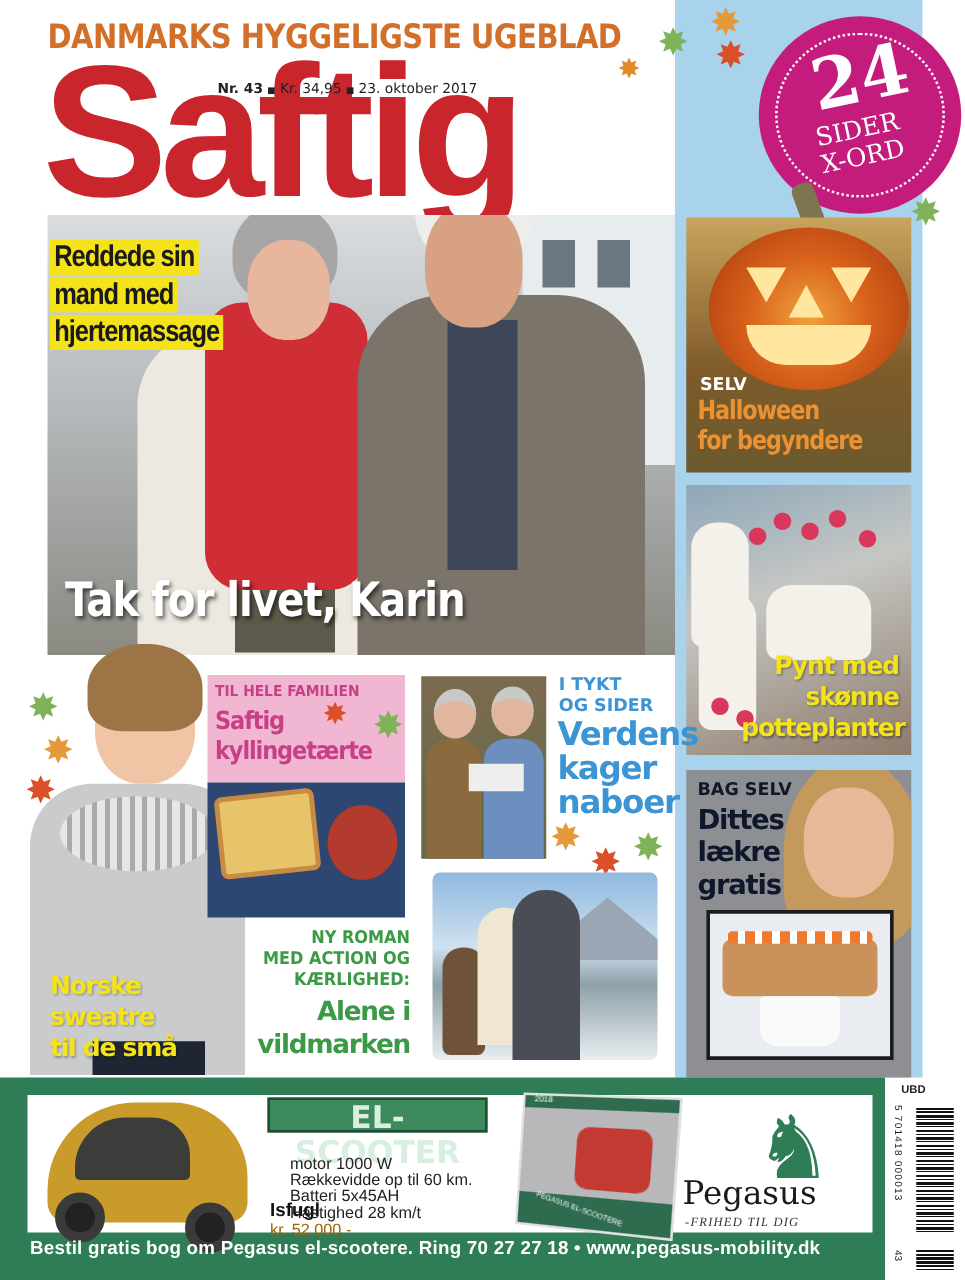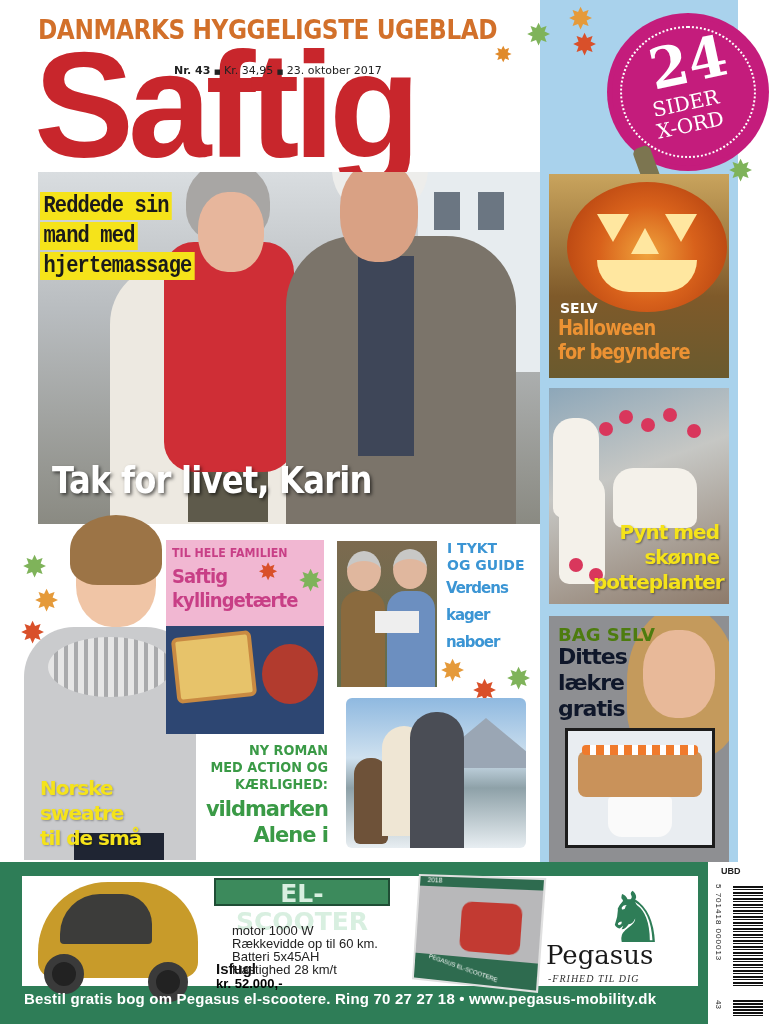--- a/index.html
+++ b/index.html
@@ -30,21 +30,21 @@
   #hero .woman-face { position:absolute; left:160px; top:20px; width:66px; height:80px; border-radius:45%; background:#e7b69c; }
   #hero .woman-body { position:absolute; left:72px; top:92px; width:190px; height:270px; border-radius:60px 60px 0 0; background:#ede9e1; }
   #hero .woman-top { position:absolute; left:150px; top:100px; width:80px; height:250px; background:#5e5a4b; }
   #hero .scarf { position:absolute; left:126px; top:70px; width:130px; height:230px; border-radius:30px; background:#cf2e36; }
   #hero .man-hair { position:absolute; left:294px; top:-48px; width:96px; height:92px; border-radius:50%; background:#ededeb; }
   #hero .man-face { position:absolute; left:302px; top:-10px; width:78px; height:100px; border-radius:45%; background:#d9a184; }
   #hero .man-body { position:absolute; left:248px; top:64px; width:230px; height:300px; border-radius:70px 70px 0 0; background:#7b746a; }
   #hero .man-sweater { position:absolute; left:320px; top:84px; width:56px; height:200px; background:#3e4658; }
 
   .yellow-hl { background: #f5e31a; color: #1a1a1a; padding: 0 4px; line-height: 28px; font-size: 24px; }
-  #hero-teaser { left: 40px; top: 192px; font-family: Liberation Mono, monospace; font-weight: bold; letter-spacing: -1px; }
+  #hero-teaser { left: 40px; top: 192px; font-family: Liberation Sans, sans-serif; font-weight: bold; letter-spacing: -1px; }
   #hero-teaser div { display: inline-block; margin-bottom: 2px; transform: scaleX(0.85); transform-origin: left top; }
   #hero-title { left: 52px; top: 458px; font-family: "DejaVu Sans", sans-serif; font-weight: bold; font-size: 38px; color: #fff; text-shadow: 2px 2px 4px rgba(0,0,0,0.6); letter-spacing: -1px; transform: scaleX(0.85); transform-origin: left top; white-space: nowrap; }
 
   
   .panel { position: absolute; overflow: hidden; }
   #pumpkin-panel { left: 549px; top: 174px; width: 180px; height: 204px; background: linear-gradient(180deg,#c9a45d 0%,#7f5a2a 60%,#6a5a2e 100%); }
   #pumpkin { position:absolute; left: 18px; top: 8px; width: 160px; height: 130px; border-radius: 50%; background: radial-gradient(circle at 50% 55%, #f0a33c 0%, #d8611b 45%, #a8380d 100%); }
   #pumpkin-stem { left: 638px; top: 146px; width: 18px; height: 40px; background: #7c7550; border-radius: 6px; transform: rotate(-20deg); }
   .pk-eye { position:absolute; width:0; height:0; border-left:16px solid transparent; border-right:16px solid transparent; border-top:28px solid #ffe7a0; }
   .pk-nose { position:absolute; width:0; height:0; border-left:14px solid transparent; border-right:14px solid transparent; border-bottom:26px solid #ffe7a0; }
@@ -53,21 +53,21 @@
   #halloween-title { left: 558px; top: 316px; font-size: 21px; line-height: 24px; color: #ec9233; font-weight: bold; font-family: "DejaVu Sans", sans-serif; letter-spacing: -1px; transform: scaleX(0.85); transform-origin: left top; white-space: nowrap; }
 
   #plants-panel { left: 549px; top: 388px; width: 180px; height: 216px; background: linear-gradient(160deg,#8da7b9 0%,#c6c7c4 40%,#8d7a6a 100%); }
   .pot { position:absolute; background:#f4f1ea; border-radius: 20px 20px 10px 10px; }
   .flower { position:absolute; width:14px; height:14px; border-radius:50%; background:#d9375c; }
   #plants-title { left: 593px; top: 520px; font-size: 20px; line-height: 25px; color: #f5e31a; font-weight: bold; text-align: right; font-family: "DejaVu Sans", sans-serif; letter-spacing: -1px; text-shadow: 1px 1px 2px rgba(0,0,0,0.4); width: 126px; }
 
   #cake-panel { left: 549px; top: 616px; width: 180px; height: 246px; background: #8e8f92; }
   #woman2-hair { position:absolute; left: 78px; top: -10px; width: 110px; height: 150px; border-radius: 50% 50% 30% 30%; background: #c49a5c; }
   #woman2-face { position:absolute; left: 94px; top: 14px; width: 72px; height: 88px; border-radius: 45%; background: #e8b999; }
-  #cake-kicker { left: 558px; top: 624px; font-size: 18px; color: #4d7c0f; font-weight: bold; font-family: "DejaVu Sans", sans-serif; }
+  #cake-kicker { left: 558px; top: 624px; font-size: 14px; color: #0f172a; font-weight: bold; font-family: "DejaVu Sans", sans-serif; }
   #cake-title { left: 558px; top: 644px; font-size: 22px; line-height: 26px; color: #0f172a; font-weight: bold; font-family: "DejaVu Sans", sans-serif; letter-spacing: -1px; }
   #cake-photo { left: 565px; top: 728px; width: 150px; height: 120px; background: #e9edf1; border: 3px solid #1c1c1c; }
   #cake { position:absolute; left: 10px; top: 20px; width: 124px; height: 46px; background: #c9925a; border-radius: 8px; }
   #cake-top { position:absolute; left: 14px; top: 14px; width: 116px; height: 10px; background: repeating-linear-gradient(90deg,#f07a2c 0 8px,#fff 8px 14px); border-radius:4px; }
   #cake-stand { position:absolute; left: 40px; top: 66px; width: 64px; height: 40px; background: #fafafa; border-radius: 4px 4px 14px 14px; }
 
   
   .leaf { position: absolute; font-size: 30px; line-height: 1; }
 
   
@@ -84,42 +84,42 @@
   #pie-kicker { left: 172px; top: 546px; font-size: 12px; color: #c83f86; font-weight: bold; font-family: "DejaVu Sans", sans-serif; white-space: nowrap; transform: scaleX(0.92); transform-origin: left top; }
   #pie-title { left: 172px; top: 564px; font-size: 20px; line-height: 24px; color: #c83f86; font-weight: bold; font-family: "DejaVu Sans", sans-serif; letter-spacing: -1px; white-space: nowrap; transform: scaleX(0.9); transform-origin: left top; }
   #pie-photo { left: 166px; top: 626px; width: 158px; height: 108px; background: #2d4672; overflow: hidden; }
   #pie-slice { position:absolute; left: 8px; top: 8px; width: 80px; height: 66px; background: #e7c36a; border-radius: 6px; border: 4px solid #c98a42; transform: rotate(-6deg); }
   #pie-salad { position:absolute; left: 96px; top: 18px; width: 56px; height: 60px; background: #b23b2e; border-radius: 50%; }
 
   
   #neighbors-photo { left: 337px; top: 541px; width: 100px; height: 146px; background: linear-gradient(180deg,#7c6a4f 0%,#5f6d4d 100%); overflow: hidden; }
   .n-head { position:absolute; width: 34px; height: 40px; border-radius: 50%; background: #e0b79e; border-top: 10px solid #c8c8c6; }
   #neighbors-kicker { left: 447px; top: 540px; font-size: 14px; line-height: 17px; color: #3b95d4; font-weight: bold; font-family: "DejaVu Sans", sans-serif; }
-  #neighbors-title { left: 446px; top: 575px; font-size: 15px; line-height: 27px; color: #3b95d4; font-weight: bold; font-family: "DejaVu Sans", sans-serif; letter-spacing: -1px; }
+  #neighbors-title { left: 446px; top: 575px; font-size: 26px; line-height: 27px; color: #3b95d4; font-weight: bold; font-family: "DejaVu Sans", sans-serif; letter-spacing: -1px; }
 
   
   #novel-photo { left: 346px; top: 698px; width: 180px; height: 150px; background: linear-gradient(180deg,#8fb9e0 0%,#cfe1ef 40%,#8ea1a8 60%,#e8eef2 100%); overflow: hidden; border-radius: 6px; }
   #mountain { position:absolute; left: 80px; top: 20px; width: 0; height: 0; border-left: 60px solid transparent; border-right: 60px solid transparent; border-bottom: 50px solid #9aa6b4; }
   #novel-man { position:absolute; left: 64px; top: 14px; width: 54px; height: 140px; background: #4a4d55; border-radius: 26px 26px 0 0; }
   #novel-woman { position:absolute; left: 36px; top: 28px; width: 44px; height: 110px; background: #efe6d4; border-radius: 22px 22px 0 0; }
   #novel-bear { position:absolute; left: 8px; top: 60px; width: 34px; height: 86px; background: #6e5239; border-radius: 16px 16px 6px 6px; }
   #novel-kicker { left: 190px; top: 742px; width: 138px; font-size: 14px; line-height: 17px; color: #3a9a46; font-weight: bold; font-family: "DejaVu Sans", sans-serif; text-align: right; transform: scaleX(0.92); transform-origin: right top; }
   #novel-title { left: 188px; top: 796px; width: 140px; font-size: 21px; line-height: 26px; color: #3a9a46; font-weight: bold; font-family: "DejaVu Sans", sans-serif; text-align: right; letter-spacing: -1px; }
 
   
   #ad { left: 0; top: 862px; width: 708px; height: 162px; background: #2e7d57; }
   #ad-white { left: 22px; top: 876px; width: 676px; height: 110px; background: #ffffff; }
   #car { left: 38px; top: 872px; width: 170px; height: 140px; }
   #car-body { position:absolute; left: 0; top: 10px; width: 160px; height: 96px; background: #c89b2a; border-radius: 70px 60px 16px 16px; }
   #car-window { position:absolute; left: 22px; top: 22px; width: 92px; height: 50px; background: #3c3c3a; border-radius: 40px 30px 4px 4px; }
   .wheel { position:absolute; width: 40px; height: 40px; border-radius: 50%; background: #222; border: 8px solid #3a3a3a; }
   #el-scooter-title { left: 214px; top: 878px; width: 176px; height: 28px; background: #3c8a5c; color: #d8efe0; font-size: 25px; font-weight: bold; text-align: center; line-height: 28px; font-family: "DejaVu Sans", sans-serif; letter-spacing: 0px; border: 2px solid #1f4d35; }
   #ad-product { left: 216px; top: 960px; font-size: 15px; font-weight: bold; color: #111; }
   #ad-specs { left: 232px; top: 924px; font-size: 13px; line-height: 13px; color: #222; }
-  #ad-price { left: 216px; top: 976px; font-size: 13px; font-weight: bold; color: #000000; }
+  #ad-price { left: 216px; top: 976px; font-size: 13px; font-weight: normal; color: #a16207; }
   #book { left: 412px; top: 876px; width: 128px; height: 110px; background: #2e6b4f; transform: perspective(200px) rotateY(-8deg) rotate(4deg); border: 2px solid #e0e0e0; overflow: hidden; }
   #book .photo { position:absolute; left: 0; top: 10px; width: 128px; height: 70px; background: #b8b8ba; }
   #book .scooter { position:absolute; left: 46px; top: 24px; width: 60px; height: 50px; background: #c23a32; border-radius: 10px; }
   #book .yr { position:absolute; left: 8px; top: 0; font-size: 7px; color:#fff; }
   #book .lbl { position:absolute; left: 14px; top: 88px; font-size: 6px; color:#fff; transform: rotate(14deg); white-space: nowrap; }
   #pegasus-logo { left: 580px; top: 878px; width: 110px; height: 80px; color: #2e7d57; font-size: 70px; line-height: 80px; text-align: center; }
   #pegasus-name { left: 546px; top: 940px; font-family: "DejaVu Serif", serif; font-size: 26px; color: #1a1a1a; }
   #pegasus-slogan { left: 548px; top: 973px; font-family: Liberation Serif, serif; font-size: 10px; font-style: italic; color: #333; letter-spacing: 1px; }
   #ad-cta { left: 24px; top: 990px; font-size: 15px; font-weight: bold; color: #fff; white-space: nowrap; letter-spacing: 0.2px; }
 
@@ -262,21 +262,21 @@
 
 <div id="neighbors-photo" class="abs">
   <div class="n-head" style="left:10px;top:10px;"></div>
   <div class="n-head" style="left:56px;top:8px;"></div>
   <div style="position:absolute;left:4px;top:50px;width:44px;height:100px;background:#8a6a3e;border-radius:18px 18px 0 0;"></div>
   <div style="position:absolute;left:50px;top:50px;width:48px;height:100px;background:#6c8fc0;border-radius:18px 18px 0 0;"></div>
   <div style="position:absolute;left:38px;top:70px;width:44px;height:22px;background:#eeeeee;"></div>
 </div>
 <div id="neighbors-kicker" class="abs">
   <div>I TYKT</div>
-  <div>OG GUIDE</div>
+  <div>OG SIDER</div>
 </div>
 <div id="neighbors-title" class="abs">
   <div>Verdens</div>
   <div>kager</div>
   <div>naboer</div>
 </div>
 
 <div class="leaf abs" style="left:440px;top:656px;color:#e59a3a;">✸</div>
 <div class="leaf abs" style="left:472px;top:676px;color:#d9502a;">✸</div>
 <div class="leaf abs" style="left:506px;top:664px;color:#7fb35a;">✸</div>
@@ -285,22 +285,22 @@
   <div id="novel-bear"></div>
   <div id="novel-woman"></div>
   <div id="novel-man"></div>
 </div>
 <div id="novel-kicker" class="abs">
   <div>NY ROMAN</div>
   <div>MED ACTION OG</div>
   <div>KÆRLIGHED:</div>
 </div>
 <div id="novel-title" class="abs">
+  <div>Alene i</div>
   <div>vildmarken</div>
-  <div>Alene i</div>
 </div>
 
 <div id="ad" class="abs"></div>
 <div id="ad-white" class="abs"></div>
 <div id="car" class="abs">
   <div id="car-body"></div>
   <div id="car-window"></div>
   <div class="wheel" style="left:6px;top:82px;"></div>
   <div class="wheel" style="left:110px;top:90px;"></div>
 </div>

